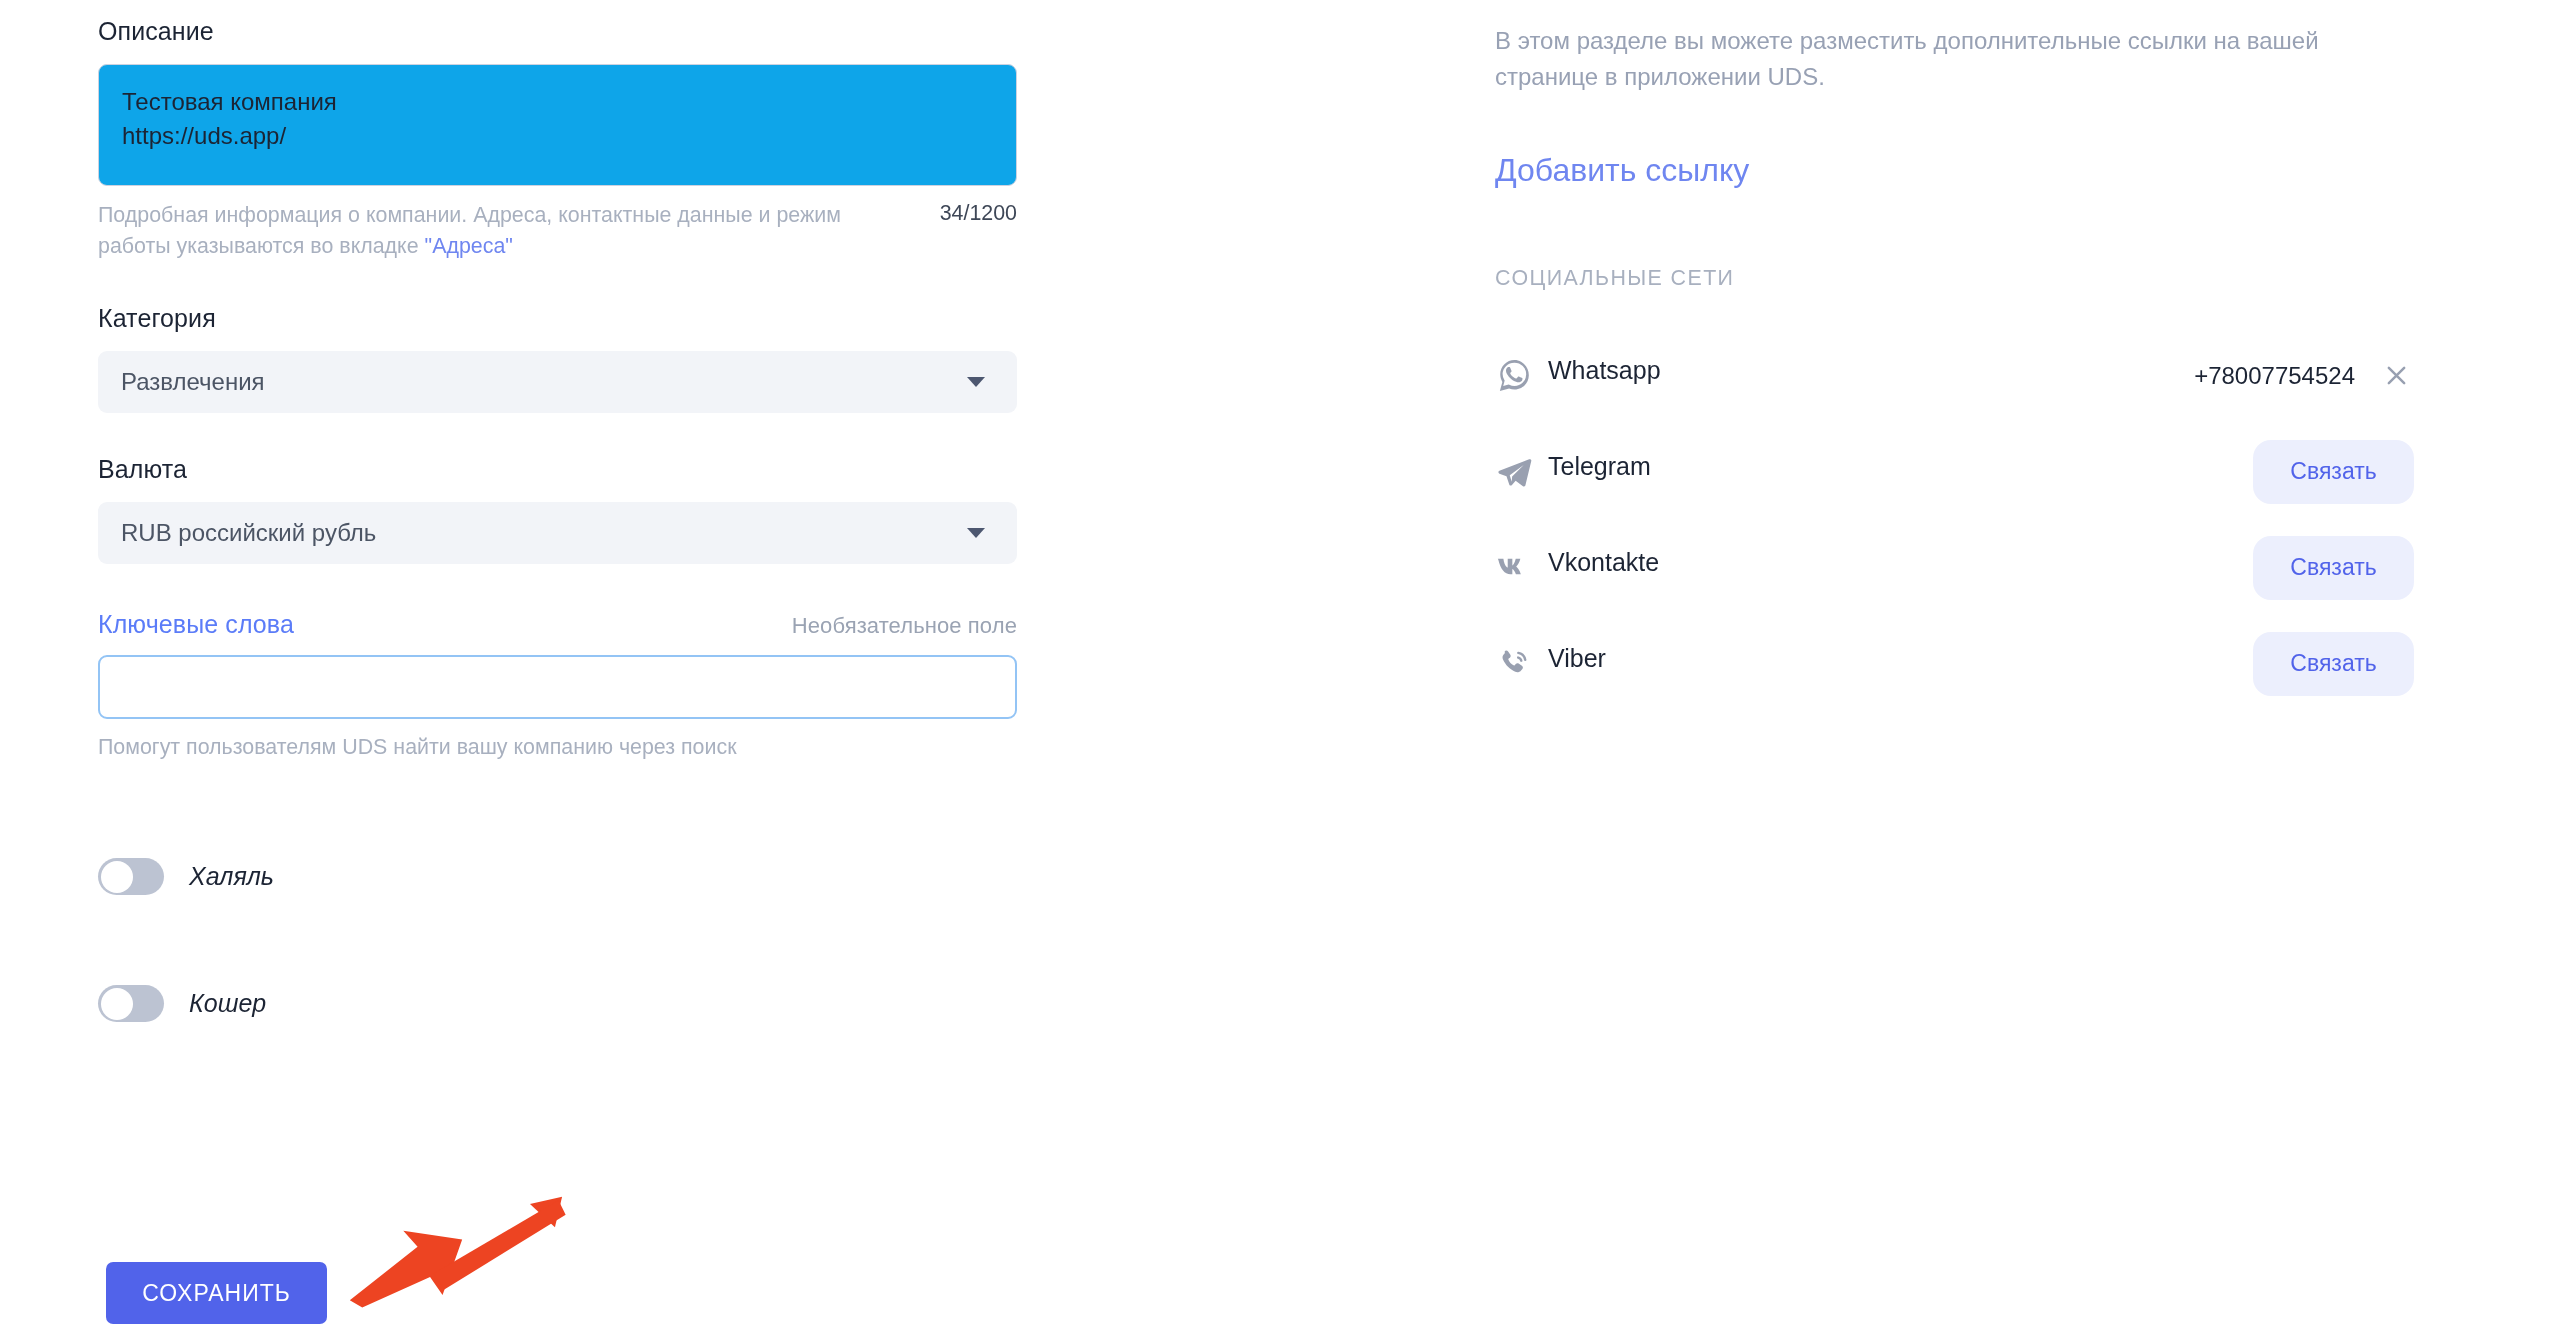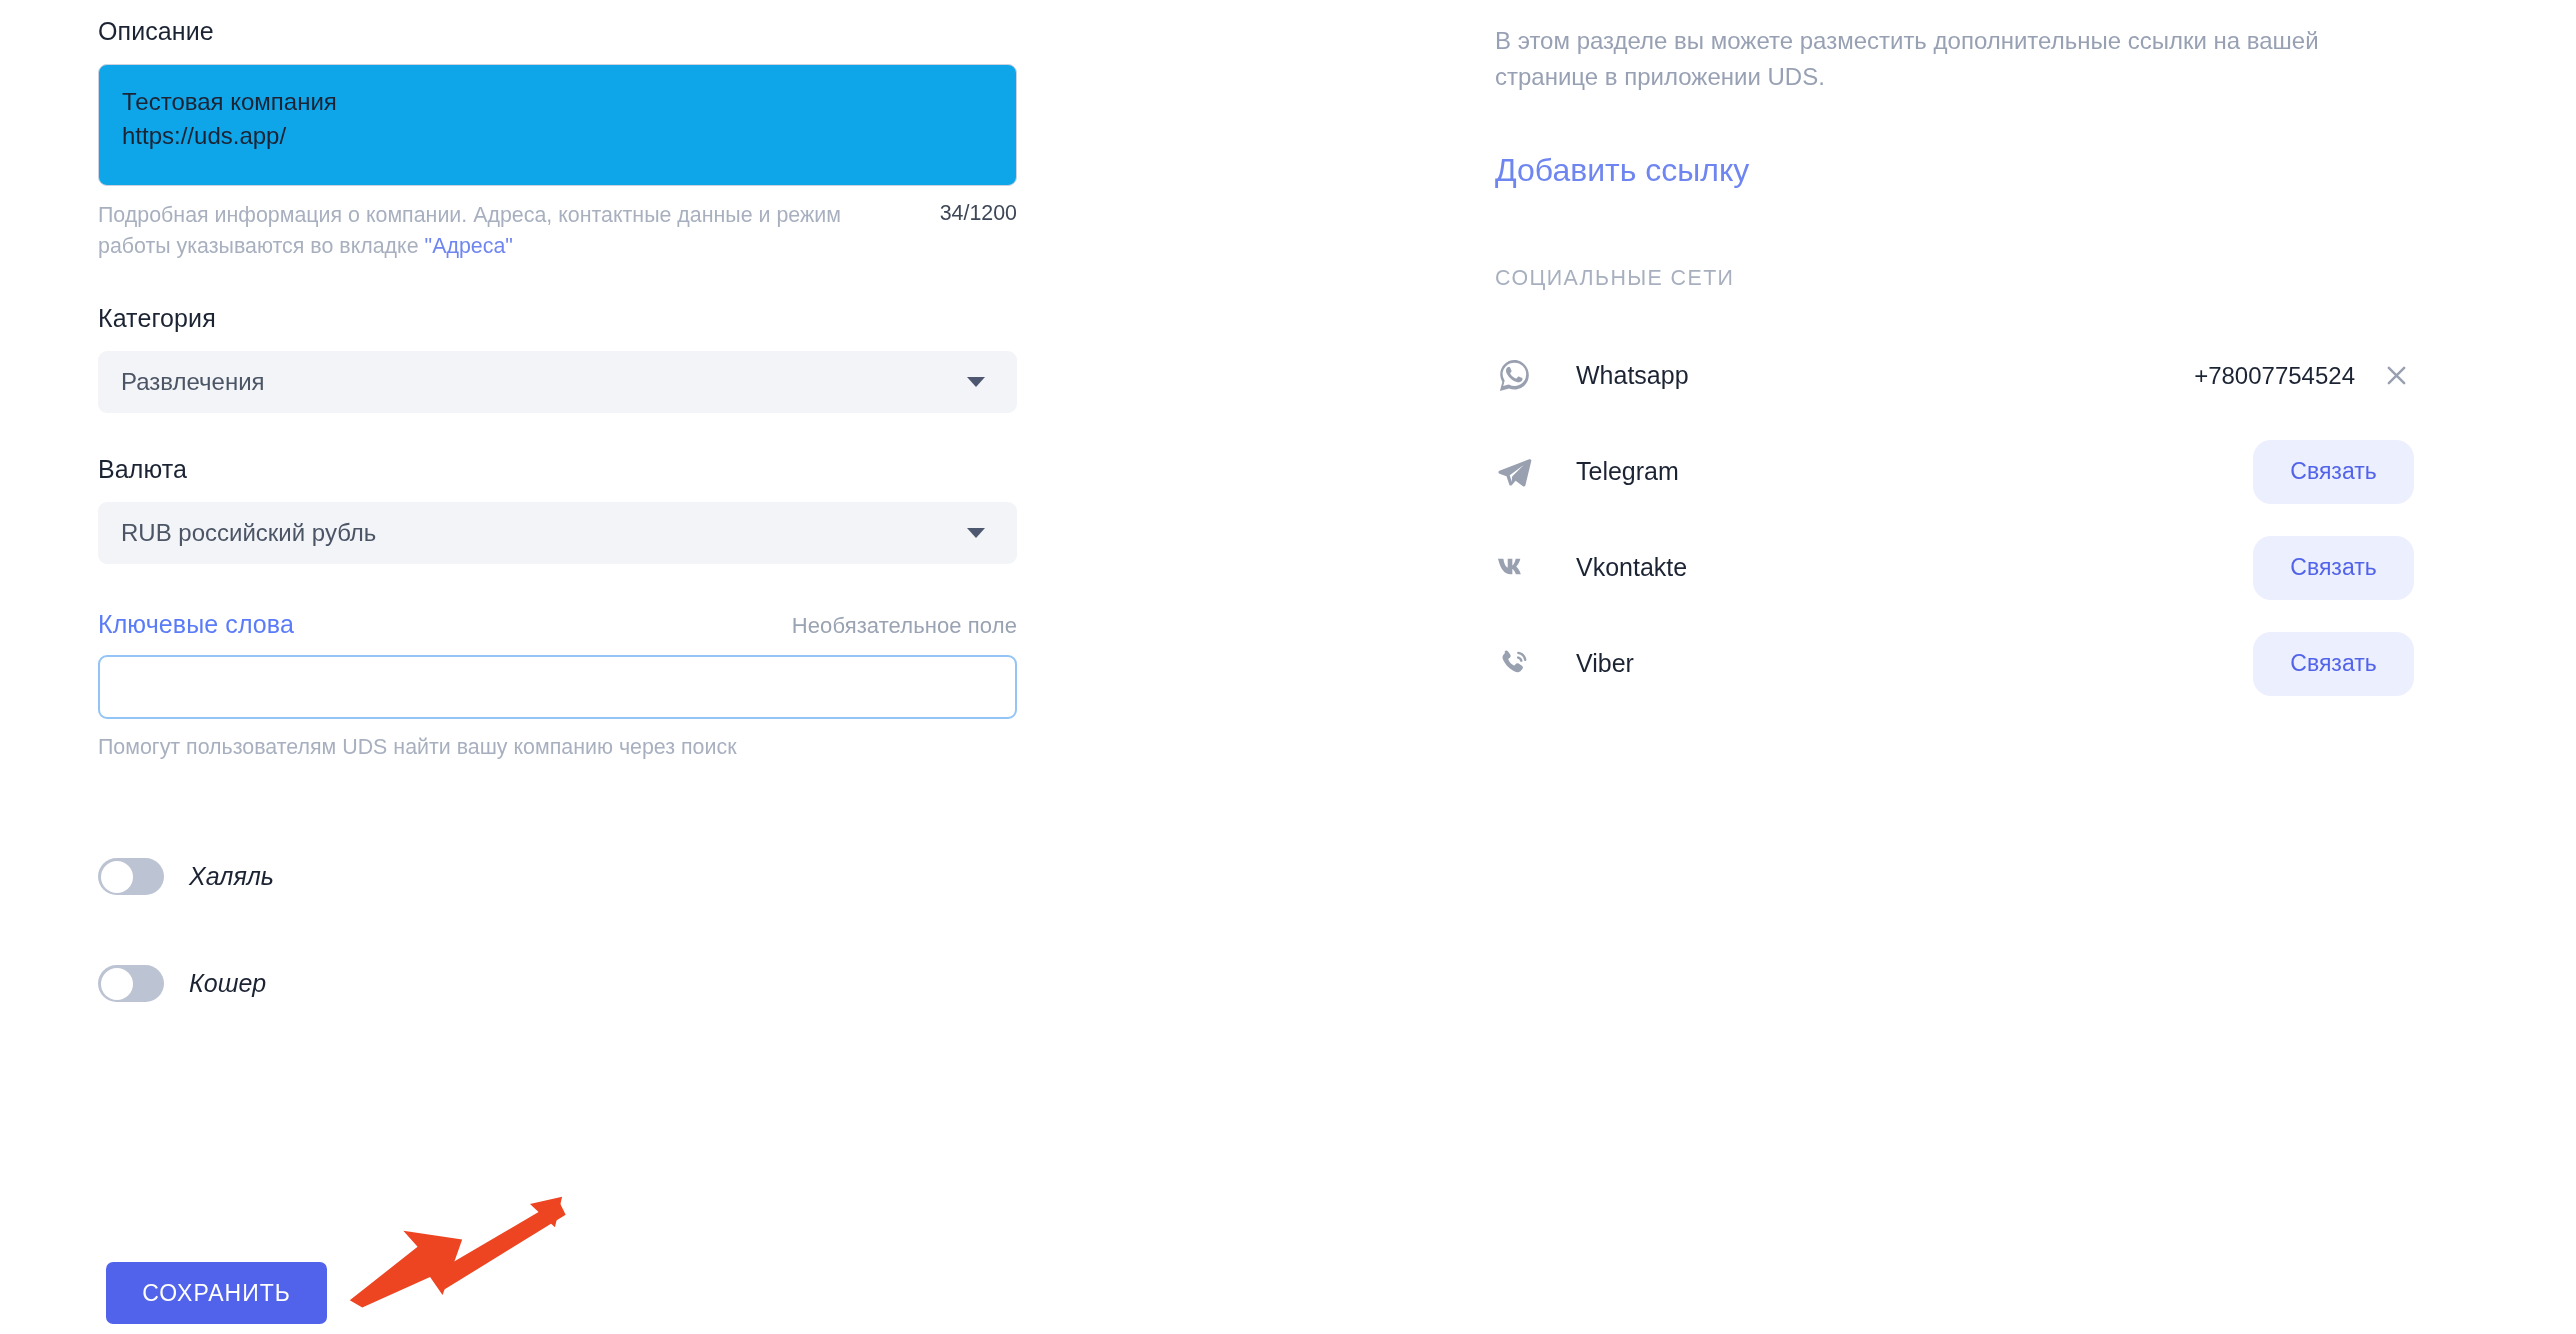--- a/index.html
+++ b/index.html
@@ -122,21 +122,21 @@
     color: #a8b0bf;
   }
 
   
   .toggle-row {
     display: flex;
     align-items: center;
     gap: 25px;
   }
   .toggle-row.first { margin-top: 98px; }
-  .toggle-row.second { margin-top: 70px; }
+  .toggle-row.second { margin-top: 90px; }
   .toggle {
     position: relative;
     width: 66px; height: 37px;
     background: #bcc3d2;
     border-radius: 19px;
     flex: none;
   }
   .toggle .knob {
     position: absolute;
     left: 2.7px; top: 2.7px;
@@ -206,22 +206,21 @@
 
   .social-list { margin-top: 37px; }
   .social-row {
     display: flex;
     align-items: center;
     height: 96px;
     width: 919px;
   }
   .social-left {
     display: flex;
-    align-items: center;
-    gap: 42px;
+    gap: 14px;
     flex: 1 1 auto;
     min-width: 0;
   }
   .social-icon {
     width: 39px; height: 39px;
     flex: none;
     display: flex;
     align-items: center;
     justify-content: center;
     color: #99a0b0;

